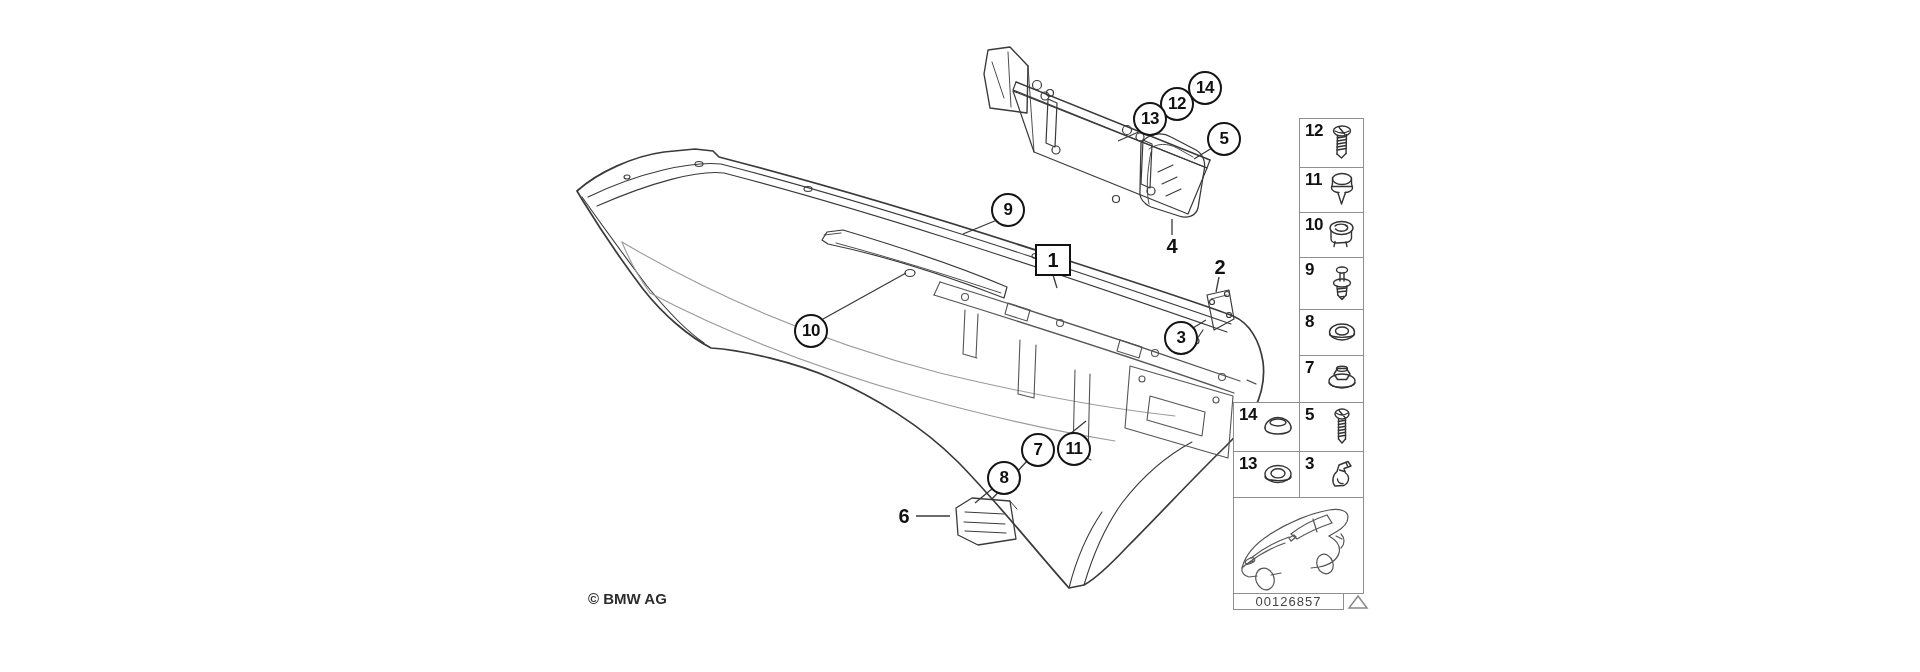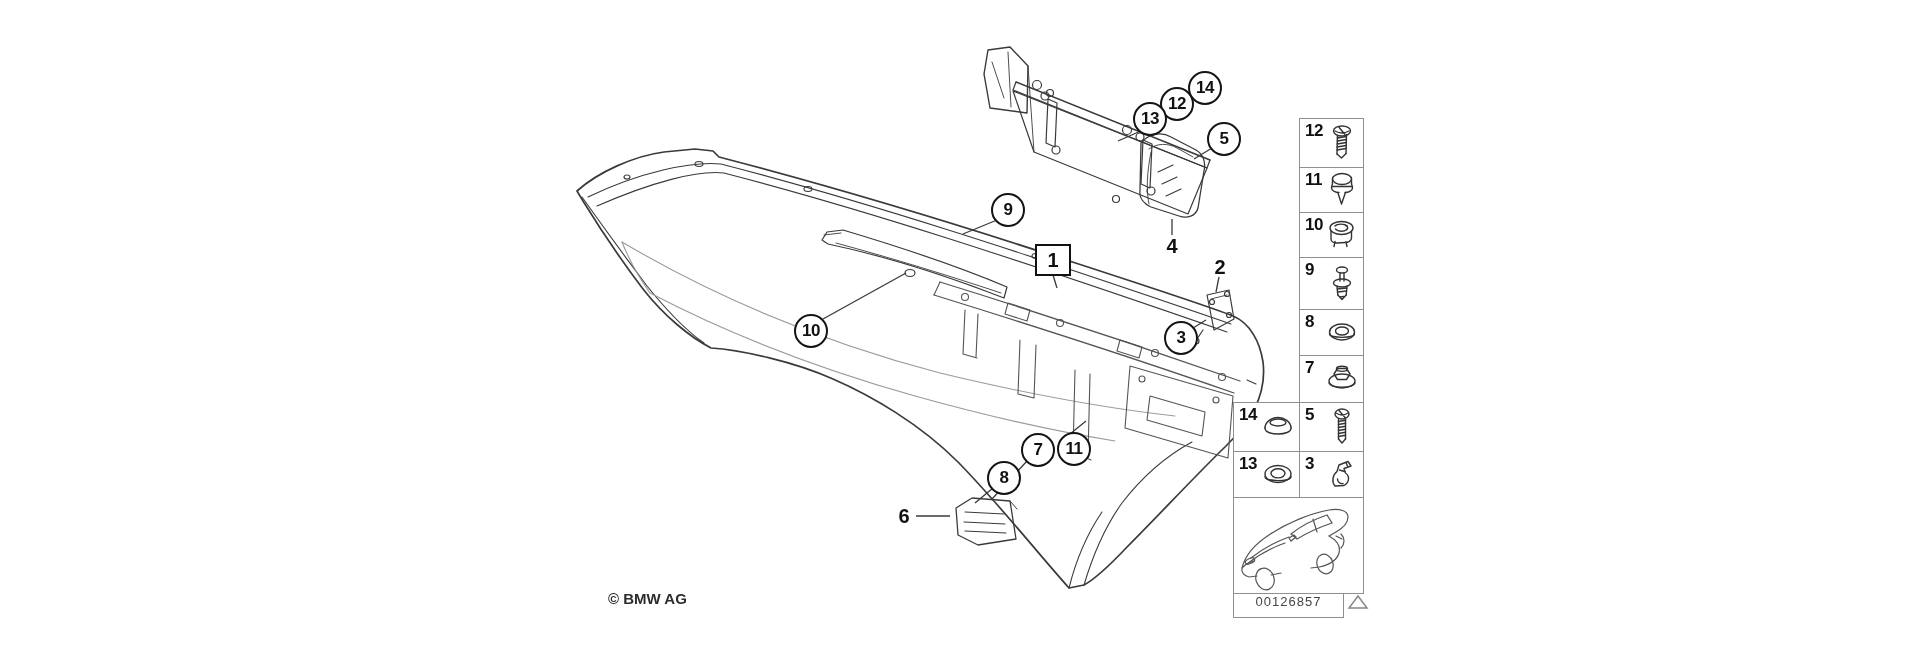--- a/index.html
+++ b/index.html
@@ -43,21 +43,21 @@
   .carbox svg path, .carbox svg ellipse { fill:none; stroke:#555; stroke-width:1.2; stroke-linecap:round; }
 
   .platebox {
     position:absolute; border:1.2px solid #8f8f8f; background:#fff;
     box-sizing:border-box; color:#444; font-size:13px; text-align:center;
     letter-spacing:1px; line-height:15px; z-index:4;
   }
   .warn-tri { position:absolute; z-index:4; }
   .copyright {
     position:absolute; left:588px; top:590px; font-size:15px; font-weight:bold;
-    color:#2d2d2d; z-index:5;margin-left:20px;
+    color:#2d2d2d; z-index:5;
   }
 </style>
 </head>
 <body>
 
 <div class="stage">
 
   <svg class="drawing" width="1920" height="672" viewBox="0 0 1920 672">
     <g fill="none" stroke="#3a3a3a" stroke-width="1.7" stroke-linecap="round" stroke-linejoin="round">
 
@@ -298,20 +298,20 @@
         <path d="M76,17 L80,30"></path>
         <path d="M14,56 C24,48 38,40 52,35 M10,62 C20,54 34,46 48,41"></path>
         <ellipse cx="13" cy="59" rx="5" ry="2.5" transform="rotate(-25 13 59)"></ellipse>
         <path d="M6,65 C9,62 13,60 17,59"></path>
         <path d="M52,36 l5,-3 l2,2 l-5,4 Z"></path>
         <path d="M104,32 C108,36 108,42 104,46 M99,34 l6,3"></path>
       </g>
     </svg>
   </div>
 
-  <div class="platebox" style="left:1233px; top:593px; width:111px; height:25px;">00126857</div>
+  <div class="platebox" style="left:1233px; top:593px; width:111px; height:17px;">00126857</div>
   <svg class="warn-tri" style="left:1347px; top:594px;" width="22" height="16" viewBox="0 0 22 16">
     <polygon points="11,2 20,14 2,14" fill="none" stroke="#888" stroke-width="1.5"></polygon>
   </svg>
 
   <div class="copyright">© BMW AG</div>
 
 </div>
 
 </body></html>

